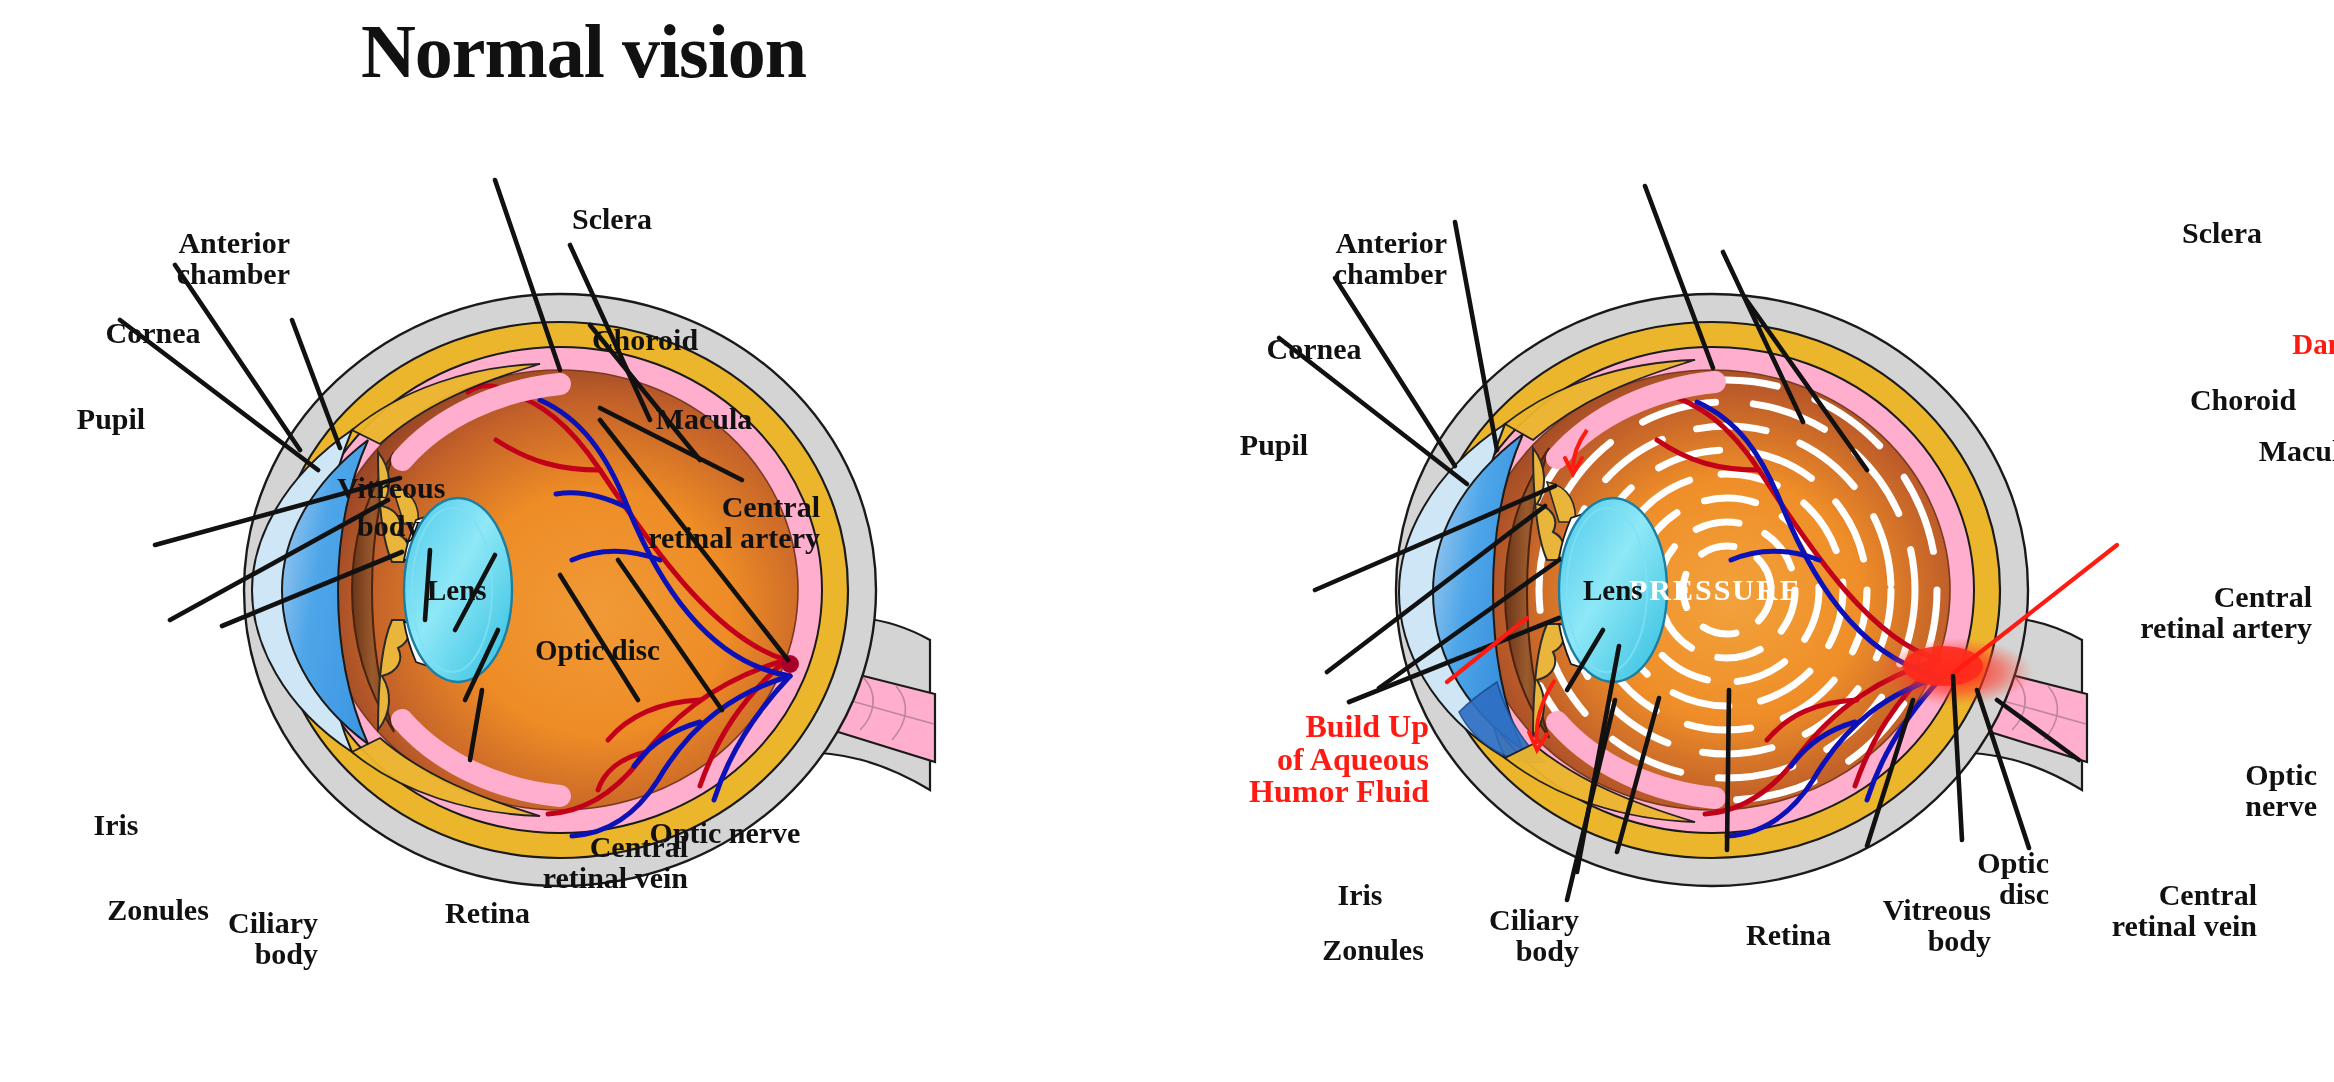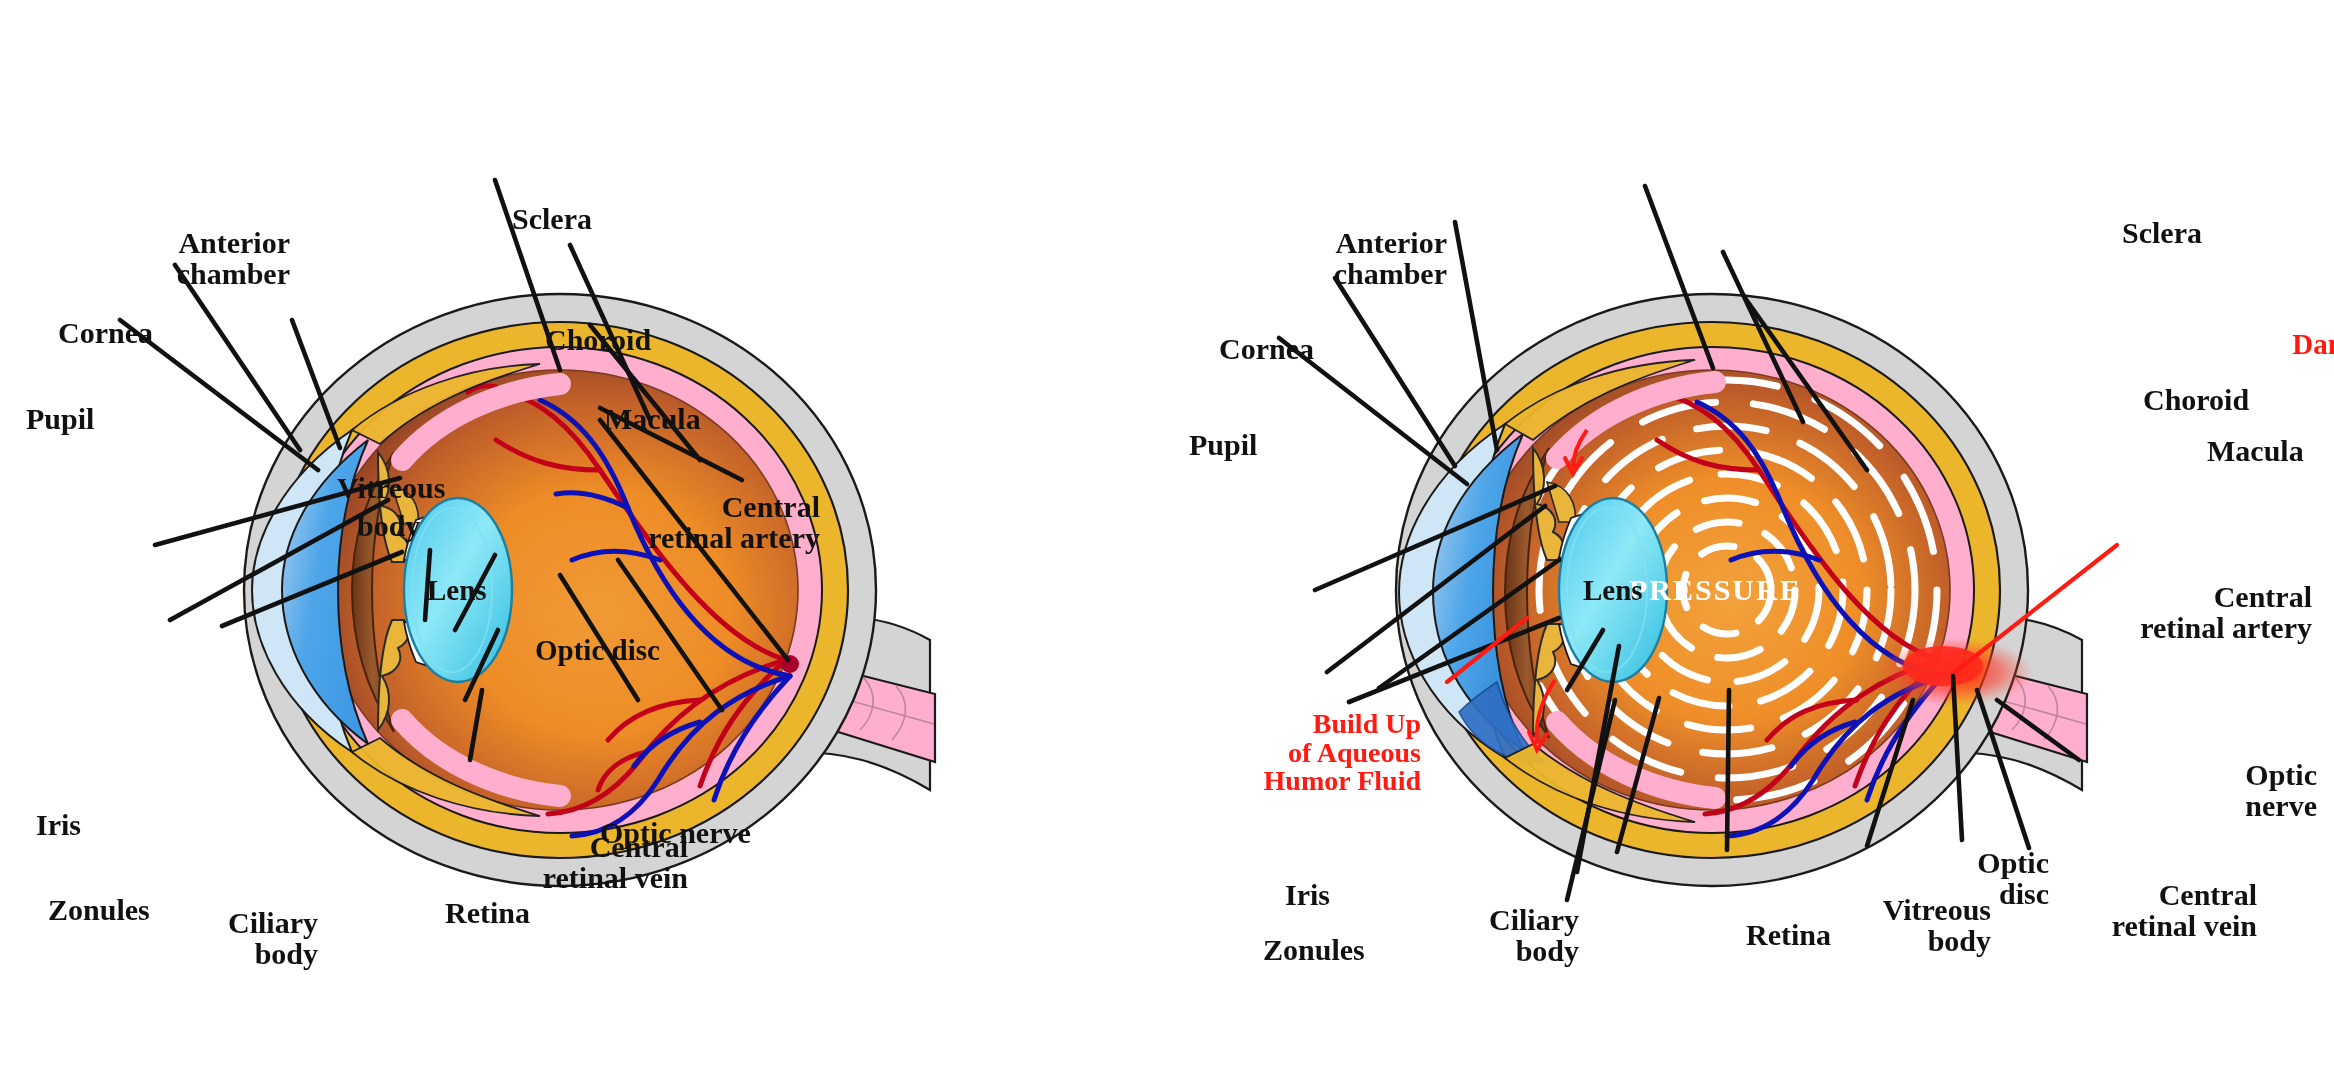--- a/index.html
+++ b/index.html
@@ -5,31 +5,32 @@
   html,body{margin:0;padding:0;background:#ffffff;}
   body{width:2334px;height:1082px;overflow:hidden;font-family:"Liberation Serif",serif;}
   #stage{position:relative;width:2334px;height:1082px;background:#fff;}
   .panel{position:absolute;top:0;height:1082px;width:1167px;}
   #panel-left{left:0;}
   #panel-right{left:1167px;}
   .title{position:absolute;top:8px;width:100%;text-align:center;font-family:"Liberation Serif",serif;font-weight:700;font-size:76px;letter-spacing:-1px;color:#111111;}
   .lbl{position:absolute;font-family:"Liberation Serif",serif;font-weight:700;color:#111111;line-height:1.02;white-space:pre-line;}
   .lbl.red{color:#ff1a12;}
   .lbl.c{text-align:right;}
-  .lbl.l{text-align:left;}
+  .lbl.l{text-align:center;}
   svg.art{position:absolute;left:0;top:0;width:1167px;height:1082px;overflow:visible;}
   .pressure-text{font-family:"Liberation Serif",serif;font-weight:700;fill:#ffffff;font-size:30px;letter-spacing:2px;}
   .inner-text{font-family:"Liberation Serif",serif;font-weight:700;fill:#111;}
 </style>
 </head>
 <body>
 
 <div id="stage">
 
   <div class="panel" id="panel-left">
+    <div class="title">Normal vision</div>
 
     <svg class="art" viewBox="0 0 1167 1082">
       <defs>
         <radialGradient id="vitG" cx="58%" cy="55%" r="62%">
           <stop offset="0%" stop-color="#f09a36"></stop>
           <stop offset="45%" stop-color="#ee8c26"></stop>
           <stop offset="78%" stop-color="#c2602a"></stop>
           <stop offset="100%" stop-color="#8d3f25"></stop>
         </radialGradient>
         <linearGradient id="lensG" x1="0%" y1="0%" x2="100%" y2="100%">
@@ -346,20 +347,20 @@
     <div class="lbl c" style="left:840px;top:880px;width:250px;font-size:30px;">Central
 retinal vein</div>
     <div class="lbl c" style="left:1000px;top:760px;width:150px;font-size:30px;">Optic
 nerve</div>
     <div class="lbl c" style="left:880px;top:582px;width:265px;font-size:30px;">Central
 retinal artery</div>
     <div class="lbl l" style="left:1040px;top:436px;width:200px;font-size:30px;">Macula</div>
     <div class="lbl l" style="left:976px;top:385px;width:200px;font-size:30px;">Choroid</div>
     <div class="lbl l" style="left:955px;top:218px;width:200px;font-size:30px;">Sclera</div>
 
-    <div class="lbl red c" style="left:14px;top:710px;width:240px;font-size:28px;">Build Up
+    <div class="lbl red c" style="left:22px;top:710px;width:240px;font-size:32px;">Build Up
 of Aqueous
 Humor Fluid</div>
     <div class="lbl red c" style="left:1048px;top:330px;width:256px;font-size:29px;">Damage to the
 optic nerve</div>
   </div>
 
 </div>
 
 </body></html>

